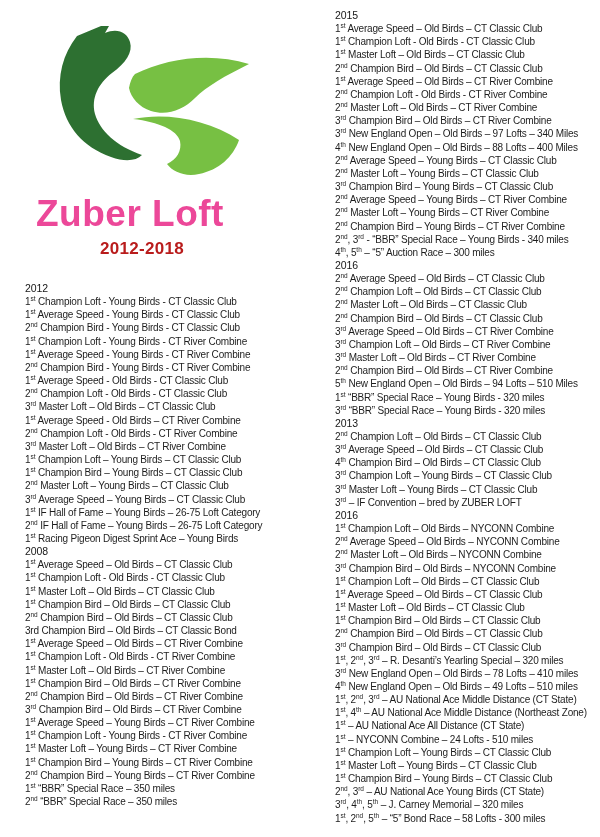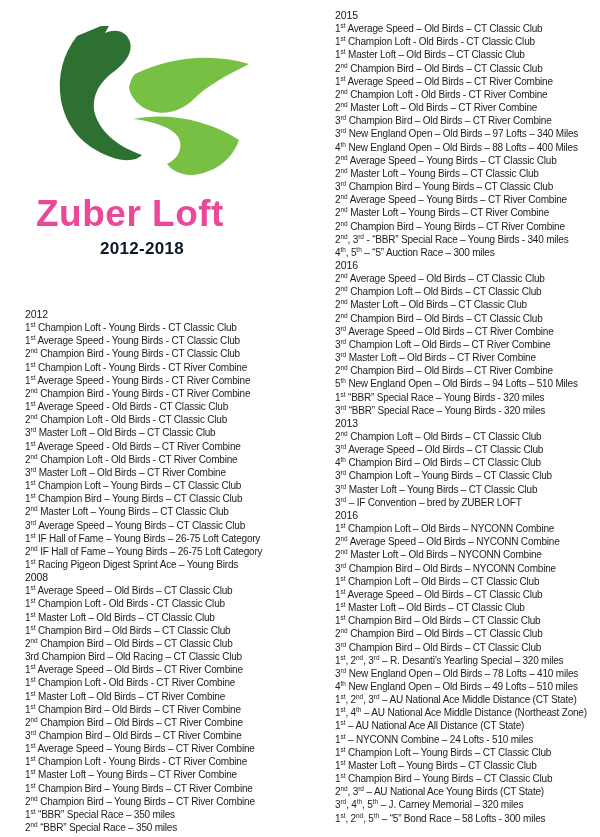--- a/index.html
+++ b/index.html
@@ -14,27 +14,27 @@
   .page { position: relative; width: 600px; height: 837px; background: #fff; }
 
   .logo-block { position: absolute; left: 36px; top: 24px; width: 232px; }
   .bird-svg { display: block; width: 212px; height: 168px; margin-left: 6px; }
   .brand-title {
     font-size: 37px; font-weight: 700; color: #ec4899;
     letter-spacing: 0.5px; line-height: 1.05; margin-top: 3px;
     white-space: nowrap;
   }
   .brand-sub {
-    font-size: 17px; font-weight: 700; color: #0f172a;
+    font-size: 17px; font-weight: 700; color: #b91c1c;
     width: 212px; text-align: center; margin-top: 5px;
     letter-spacing: 0.3px;
   }
 
   .awards { position: absolute; }
-  .awards-left  { left: 25px;  top: 308px; width: 302px; }
+  .awards-left  { left: 25px;  top: 282px; width: 302px; }
   .awards-right { left: 335px; top: 9px;   width: 263px; }
 
   .year-heading {
     font-size: 10.5px; font-weight: 400; line-height: 13.15px;
     color: #161616; white-space: nowrap; letter-spacing: -0.1px;
   }
   .entry {
     font-size: 10px; line-height: 13.15px; color: #1d1d1d;
     white-space: nowrap; letter-spacing: -0.2px;
   }
@@ -81,21 +81,21 @@
       <div class="entry">3<sup>rd</sup> Average Speed – Young Birds – CT Classic Club</div>
       <div class="entry">1<sup>st</sup> IF Hall of Fame – Young Birds – 26-75 Loft Category</div>
       <div class="entry">2<sup>nd</sup> IF Hall of Fame – Young Birds – 26-75 Loft Category</div>
       <div class="entry">1<sup>st</sup> Racing Pigeon Digest Sprint Ace – Young Birds</div>
       <div class="year-heading">2008</div>
       <div class="entry">1<sup>st</sup> Average Speed – Old Birds – CT Classic Club</div>
       <div class="entry">1<sup>st</sup> Champion Loft - Old Birds - CT Classic Club</div>
       <div class="entry">1<sup>st</sup> Master Loft – Old Birds – CT Classic Club</div>
       <div class="entry">1<sup>st</sup> Champion Bird – Old Birds – CT Classic Club</div>
       <div class="entry">2<sup>nd</sup> Champion Bird – Old Birds – CT Classic Club</div>
-      <div class="entry">3rd Champion Bird – Old Racing – CT Classic Club</div>
+      <div class="entry">3rd Champion Bird – Old Birds – CT Classic Bond</div>
       <div class="entry">1<sup>st</sup> Average Speed – Old Birds – CT River Combine</div>
       <div class="entry">1<sup>st</sup> Champion Loft - Old Birds - CT River Combine</div>
       <div class="entry">1<sup>st</sup> Master Loft – Old Birds – CT River Combine</div>
       <div class="entry">1<sup>st</sup> Champion Bird – Old Birds – CT River Combine</div>
       <div class="entry">2<sup>nd</sup> Champion Bird – Old Birds – CT River Combine</div>
       <div class="entry">3<sup>rd</sup> Champion Bird – Old Birds – CT River Combine</div>
       <div class="entry">1<sup>st</sup> Average Speed – Young Birds – CT River Combine</div>
       <div class="entry">1<sup>st</sup> Champion Loft - Young Birds - CT River Combine</div>
       <div class="entry">1<sup>st</sup> Master Loft – Young Birds – CT River Combine</div>
       <div class="entry">1<sup>st</sup> Champion Bird – Young Birds – CT River Combine</div>

